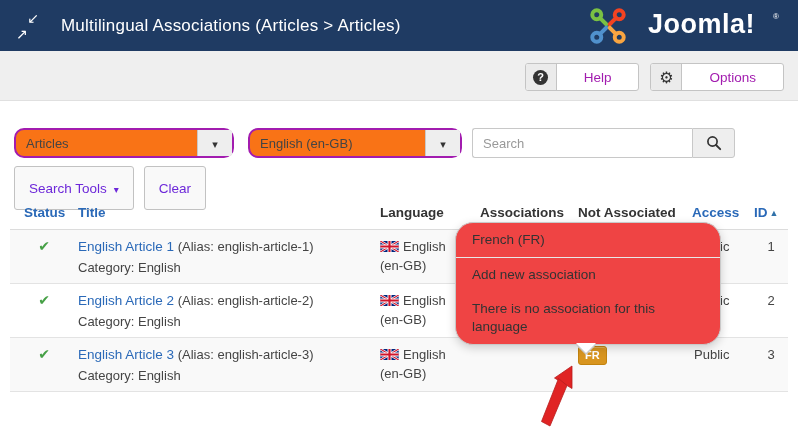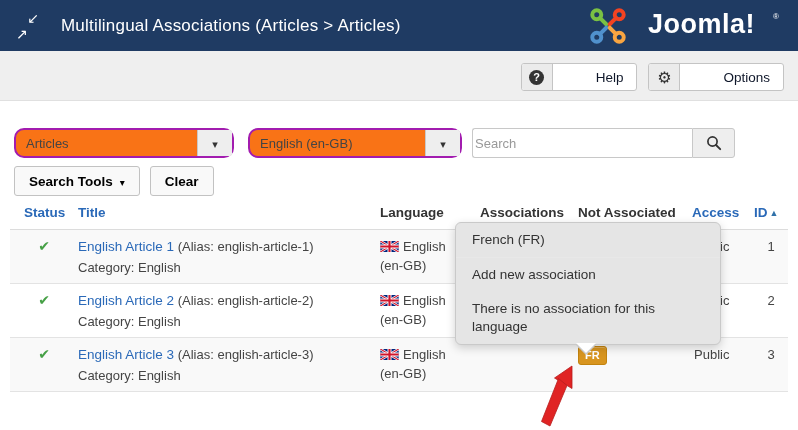--- a/index.html
+++ b/index.html
@@ -22,47 +22,47 @@
   .logo-reg { color:#fff; font-size:8px; vertical-align:top; position:relative; top:-9px; left:-3px;}
 
   
   .toolbar { position:absolute; top:51px; left:0; right:0; height:50px;
     background:#efefef; border-bottom:1px solid #e0e0e0; }
   .toolbar-buttons { position:absolute; right:14px; top:12px; display:flex; gap:11px; }
   .btn-split { display:flex; align-items:stretch; height:28px; border:1px solid #c4c4c4;
     border-radius:3px; background:#fff; cursor:pointer; overflow:hidden; }
   .btn-split .ic { width:31px; background:#ebebeb; border-right:1px solid #c4c4c4;
     display:flex; align-items:center; justify-content:center; color:#333; }
-  .btn-split .lb { padding:0 13px; display:flex; align-items:center; font-size:13.5px; color:#0f172a;margin-left:30px; }
+  .btn-split .lb { padding:0 27px; display:flex; align-items:center; font-size:13.5px; color:#a21caf; }
   .qcircle { width:15px; height:15px; border-radius:50%; background:#333; color:#fff;
     font-size:11px; font-weight:bold; display:flex; align-items:center; justify-content:center; }
   .gear { font-size:16px; }
 
   
   .filters { position:absolute; top:128px; left:14px; display:flex; }
   .select { height:30px; border:2px solid #a21caf; border-radius:10px; background:#f97316;
     display:flex; cursor:pointer; }
   .select .val { flex:1; padding:0 10px; line-height:28px; font-size:13px; color:#444;
     white-space:nowrap; overflow:hidden; }
   .select .caret { width:35px; background:#eee; border-left:1px solid #c8c8c8;
     text-align:center; line-height:28px; color:#333; font-size:11px; border-radius:0 2px 2px 0; }
   .sel-type { width:220px; margin-right:14px; }
   .sel-lang { width:214px; margin-right:10px; }
   .search-wrap { display:flex; }
   .search-input { width:220px; height:30px; border:1px solid #c8c8c8; border-right:none;
-    border-radius:3px 0 0 3px; padding:0 2px; font-size:13px; color:#444;
+    border-radius:3px 0 0 3px; padding:0 10px; font-size:13px; color:#444;
     font-family:"Liberation Sans","DejaVu Sans",sans-serif; outline:none; }
   .search-input::placeholder { color:#999; }
   .search-btn { width:43px; height:30px; border:1px solid #c8c8c8; border-radius:0 3px 3px 0;
     background:#eee; display:flex; align-items:center; justify-content:center; cursor:pointer; }
 
   .filter-buttons { position:absolute; top:166px; left:14px; display:flex; gap:10px; }
-  .btn { height:30px; padding:0 14px; border:1px solid #c2c2c2; border-radius:3px;
-    background:#f9f9f9; font-size:13.5px; color:#000000; display:flex; align-items:center;
-    cursor:pointer;font-weight:bold; }
+  .btn { height:44px; padding:0 14px; border:1px solid #c2c2c2; border-radius:3px;
+    background:#f9f9f9; font-size:13.5px; color:#6d28d9; display:flex; align-items:center;
+    cursor:pointer; }
   .btn .dcaret { font-size:10px; margin-left:7px; position:relative; top:1px; }
 
   
   .table-wrap { position:absolute; top:205px; left:10px; width:778px; }
   table { width:778px; border-collapse:collapse; table-layout:fixed; font-size:13px; }
   col.c-status{width:68px} col.c-title{width:302px} col.c-lang{width:100px}
   col.c-assoc{width:98px} col.c-notassoc{width:114px} col.c-access{width:62px} col.c-id{width:34px}
   thead th { text-align:left; font-size:13.5px; font-weight:bold; color:#333;
     padding:0 0 9px 0; border-bottom:1px solid #dcdcdc; }
   thead th.h-status { padding-left:14px; }
@@ -79,22 +79,22 @@
   td.cell-lang { padding-right:8px; }
   .flag { display:inline-block; vertical-align:-1px; margin-right:4px; }
   td.cell-notassoc { }
   .badge-fr { display:inline-block; background:#d8951f; border:1px solid #c2830f;
     color:#fff; font-weight:bold; font-size:11px; line-height:13px; padding:2px 6px;
     border-radius:3px; cursor:pointer; box-shadow:inset 0 1px 0 rgba(255,255,255,.25); }
   td.cell-access { padding-left:2px; }
   td.cell-id { text-align:center; }
 
   
-  .assoc-popup { position:absolute; left:455px; top:222px; width:266px; background:#e5e5e5;
-    border:1px solid #c9c9c9; border-radius:6px; box-shadow:0 3px 10px rgba(0,0,0,.18);
+  .assoc-popup { position:absolute; left:455px; top:222px; width:266px; background:#ef4444;
+    border:1px solid #c9c9c9; border-radius:18px; box-shadow:0 3px 10px rgba(0,0,0,.18);
     z-index:10; font-size:13.5px; color:#333; }
   .assoc-popup .pi { padding:8px 16px; line-height:18px; }
   .assoc-popup .pi-header { border-bottom:1px solid #e8e8e8; }
   .assoc-popup .pi-action { cursor:pointer; }
   .assoc-popup::before { content:""; position:absolute; bottom:-11px; left:119px;
     border:11px solid transparent; border-bottom:none; border-top-color:#c9c9c9; }
   .assoc-popup::after { content:""; position:absolute; bottom:-9px; left:120px;
     border:10px solid transparent; border-bottom:none; border-top-color:#fff; }
 
   

